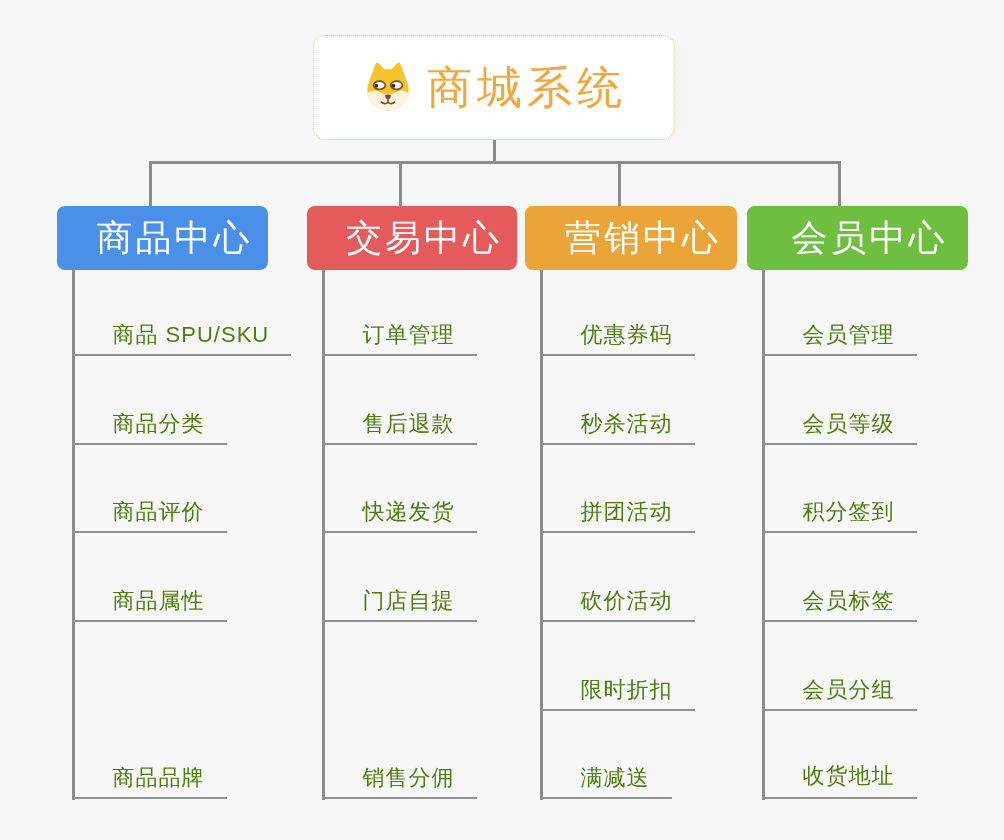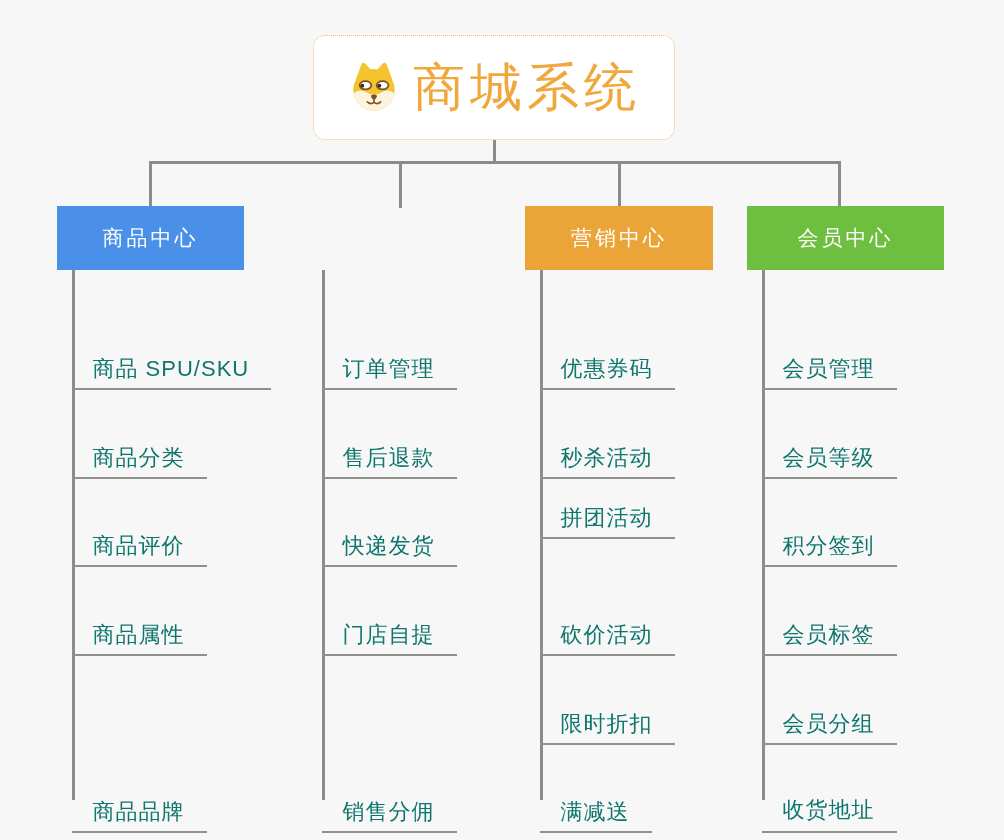--- a/index.html
+++ b/index.html
@@ -7,30 +7,30 @@
     position:relative;width:1004px;height:840px;background:#f7f7f7;
     font-family:"Liberation Sans","DejaVu Sans",sans-serif;overflow:hidden;
   }
   .line{position:absolute;background:#8c8c8c;}
   .root-node{
     position:absolute;left:313px;top:35px;width:362px;height:105px;
     box-sizing:border-box;background:#ffffff;
     border:1.5px dotted #F2B566;border-radius:12px;
     display:flex;align-items:center;justify-content:center;gap:12px;
   }
-  .root-title{font-size:52px;letter-spacing:5px;font-weight:400;white-space:nowrap;}
+  .root-title{font-size:45px;letter-spacing:5px;font-weight:400;white-space:nowrap;}
   .branch-box{
     position:absolute;display:flex;align-items:center;justify-content:center;
-    border-radius:0;font-size:21px;letter-spacing:3px;font-weight:400;
+    border-radius:8px;font-size:36px;letter-spacing:3px;font-weight:400;padding-left:24px;
   }
   .sub-item{
     position:absolute;white-space:nowrap;
     border-bottom:2px solid #909090;
-    padding:0 22px 7px 21px;
-    font-size:22px;letter-spacing:1px;line-height:24px;color:#0f766e;margin-top:34px;
+    padding:0 22px 7px 41px;
+    font-size:22px;letter-spacing:1px;line-height:24px;color:#4d7c0f;
   }
   .dog-icon{flex:0 0 auto;}
 </style>
 </head>
 <body>
 
 <div class="canvas" id="canvas" style="background: rgb(247, 247, 247);">
 
   <div class="line" style="left:493px;top:140px;width:3px;height:23px;"></div>
   <div class="line" style="left:149px;top:161px;width:692px;height:3px;"></div>
@@ -60,34 +60,37 @@
     <div class="branch-box" style="left: 57px; top: 206px; width: 187px; height: 64px; background: rgb(75, 144, 232); color: rgb(255, 255, 255);">
       <span>商品中心</span>
     </div>
     <div class="line" style="left: 71.5px; top: 270px; width: 3px; height: 530px;"></div>
     <div class="sub-item" style="left: 71.5px; top: 323px;"><span>商品 SPU/SKU</span></div>
     <div class="sub-item" style="left: 71.5px; top: 412px;"><span>商品分类</span></div>
     <div class="sub-item" style="left: 71.5px; top: 500px;"><span>商品评价</span></div>
     <div class="sub-item" style="left: 71.5px; top: 589px;"><span>商品属性</span></div>
     <div class="sub-item" style="left: 71.5px; top: 766px;"><span>商品品牌</span></div>
     <div class="line" style="left: 398.5px; top: 161px; width: 3px; height: 47px;"></div>
+    <div class="branch-box" style="left: 307px; top: 206px; width: 186px; height: 64px; background: rgb(229, 90, 90); color: rgb(255, 255, 255);">
+      <span>交易中心</span>
+    </div>
     <div class="line" style="left: 321.5px; top: 270px; width: 3px; height: 530px;"></div>
     <div class="sub-item" style="left: 321.5px; top: 323px;"><span>订单管理</span></div>
     <div class="sub-item" style="left: 321.5px; top: 412px;"><span>售后退款</span></div>
     <div class="sub-item" style="left: 321.5px; top: 500px;"><span>快递发货</span></div>
     <div class="sub-item" style="left: 321.5px; top: 589px;"><span>门店自提</span></div>
     <div class="sub-item" style="left: 321.5px; top: 766px;"><span>销售分佣</span></div>
     <div class="line" style="left: 617.5px; top: 161px; width: 3px; height: 47px;"></div>
     <div class="branch-box" style="left: 525px; top: 206px; width: 188px; height: 64px; background: rgb(234, 164, 55); color: rgb(255, 255, 255);">
       <span>营销中心</span>
     </div>
     <div class="line" style="left: 539.5px; top: 270px; width: 3px; height: 530px;"></div>
     <div class="sub-item" style="left: 539.5px; top: 323px;"><span>优惠券码</span></div>
     <div class="sub-item" style="left: 539.5px; top: 412px;"><span>秒杀活动</span></div>
-    <div class="sub-item" style="left: 539.5px; top: 472px;"><span>拼团活动</span></div>
+    <div class="sub-item" style="left: 539.5px; top: 500px;"><span>拼团活动</span></div>
     <div class="sub-item" style="left: 539.5px; top: 589px;"><span>砍价活动</span></div>
     <div class="sub-item" style="left: 539.5px; top: 678px;"><span>限时折扣</span></div>
     <div class="sub-item" style="left: 539.5px; top: 766px;"><span>满减送</span></div>
     <div class="line" style="left: 838px; top: 161px; width: 3px; height: 47px;"></div>
     <div class="branch-box" style="left: 747px; top: 206px; width: 197px; height: 64px; background: rgb(110, 190, 64); color: rgb(255, 255, 255); font-family: Liberation Mono, monospace;">
       <span>会员中心</span>
     </div>
     <div class="line" style="left: 761.5px; top: 270px; width: 3px; height: 530px;"></div>
     <div class="sub-item" style="left: 761.5px; top: 323px;"><span>会员管理</span></div>
     <div class="sub-item" style="left: 761.5px; top: 412px;"><span>会员等级</span></div>

